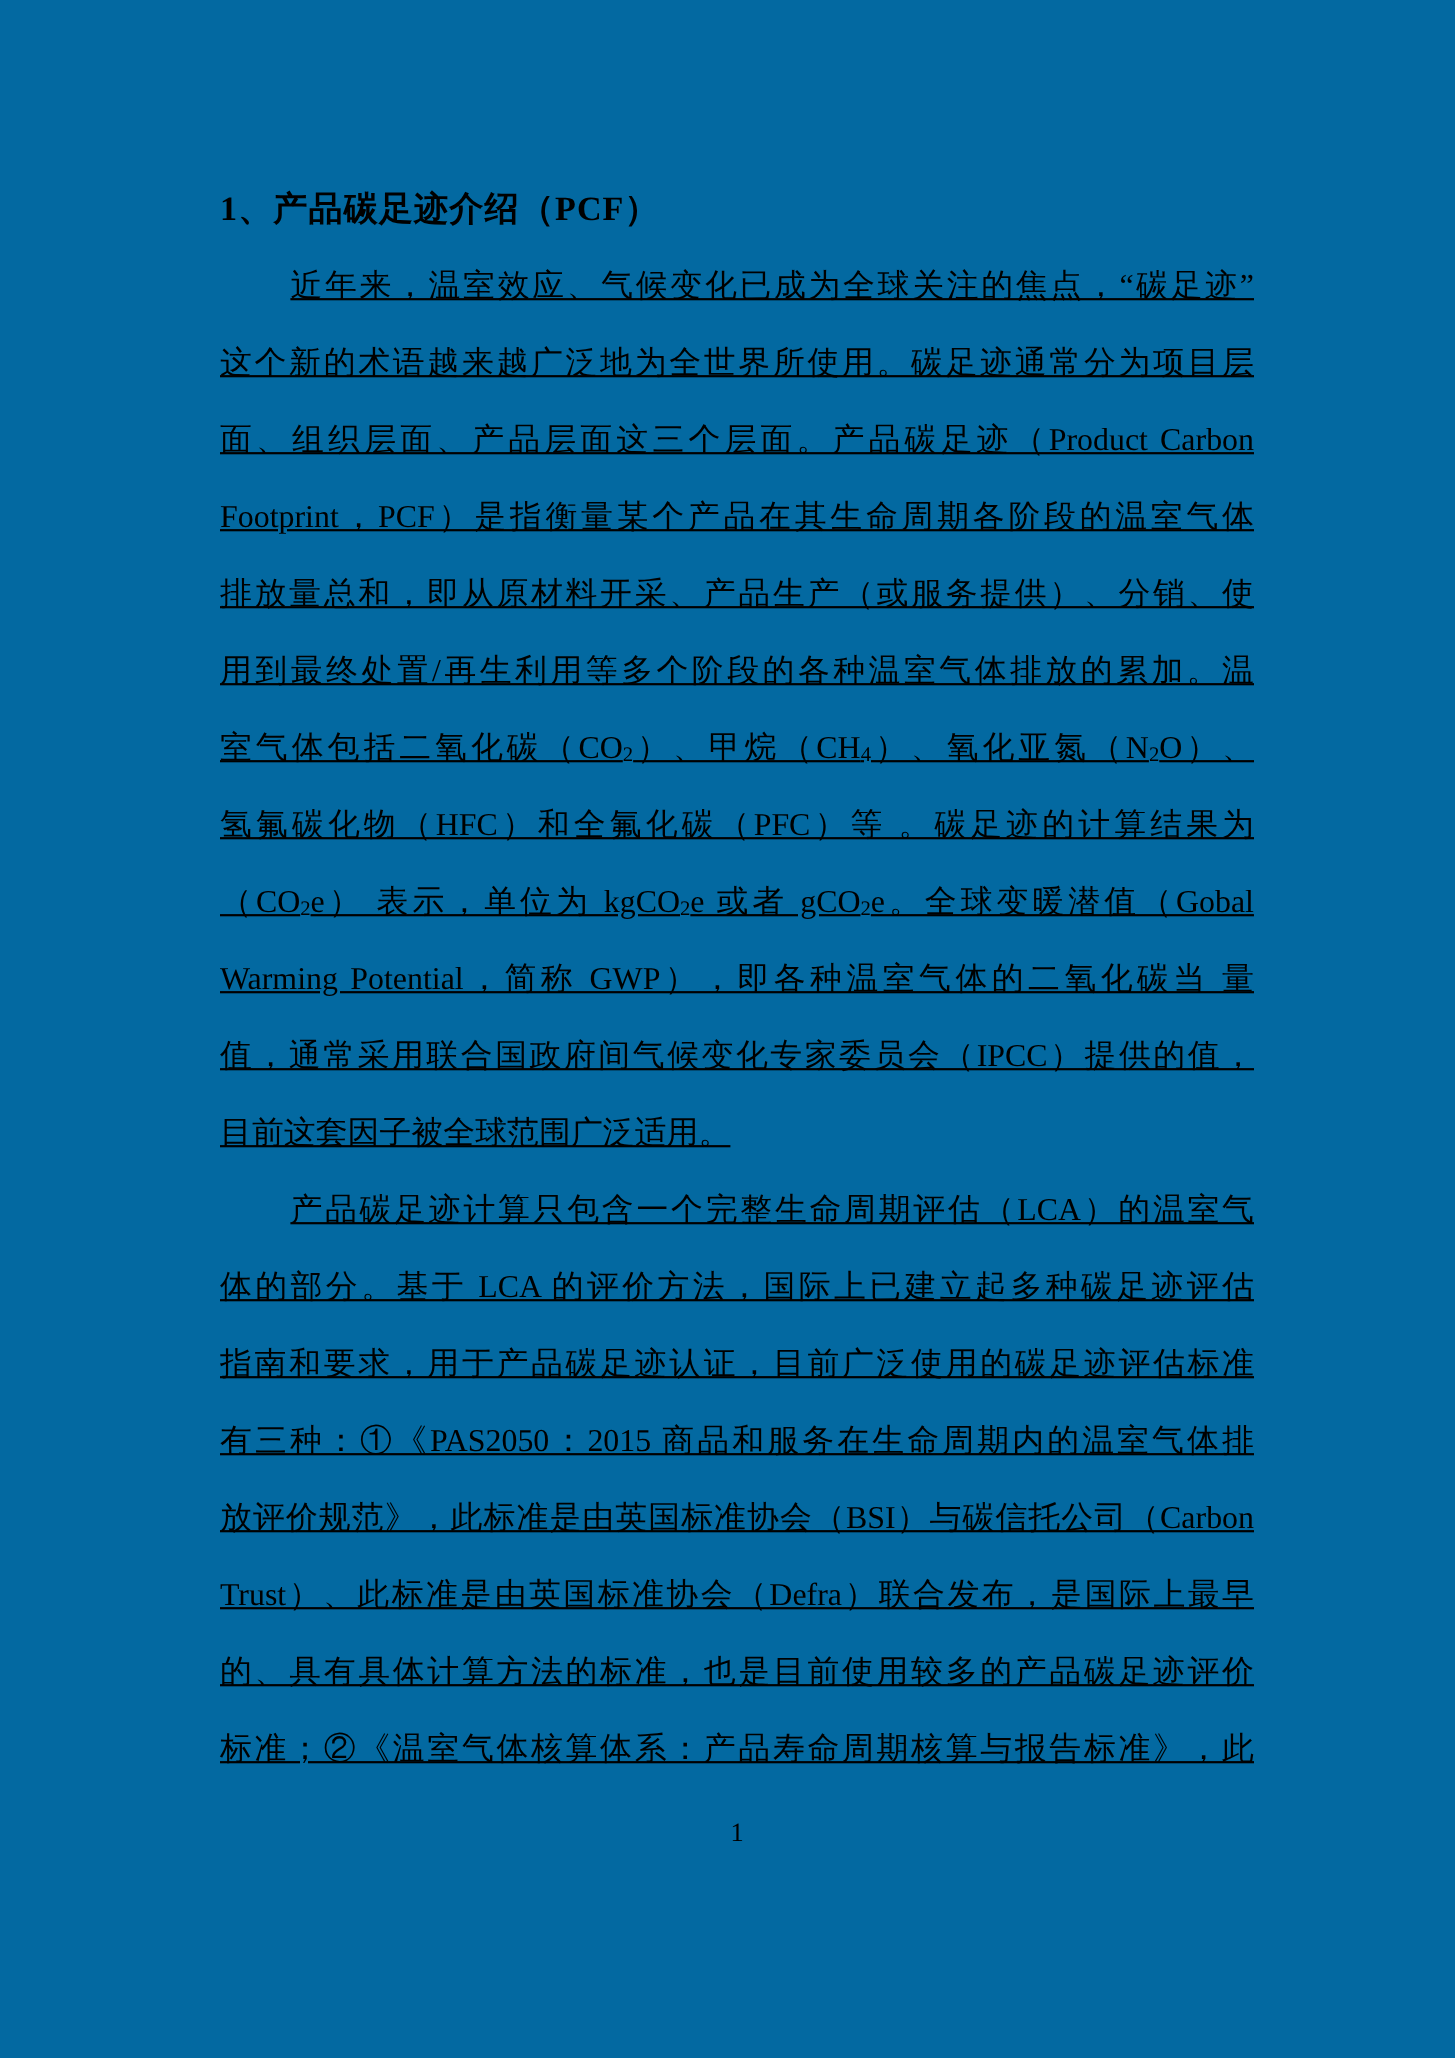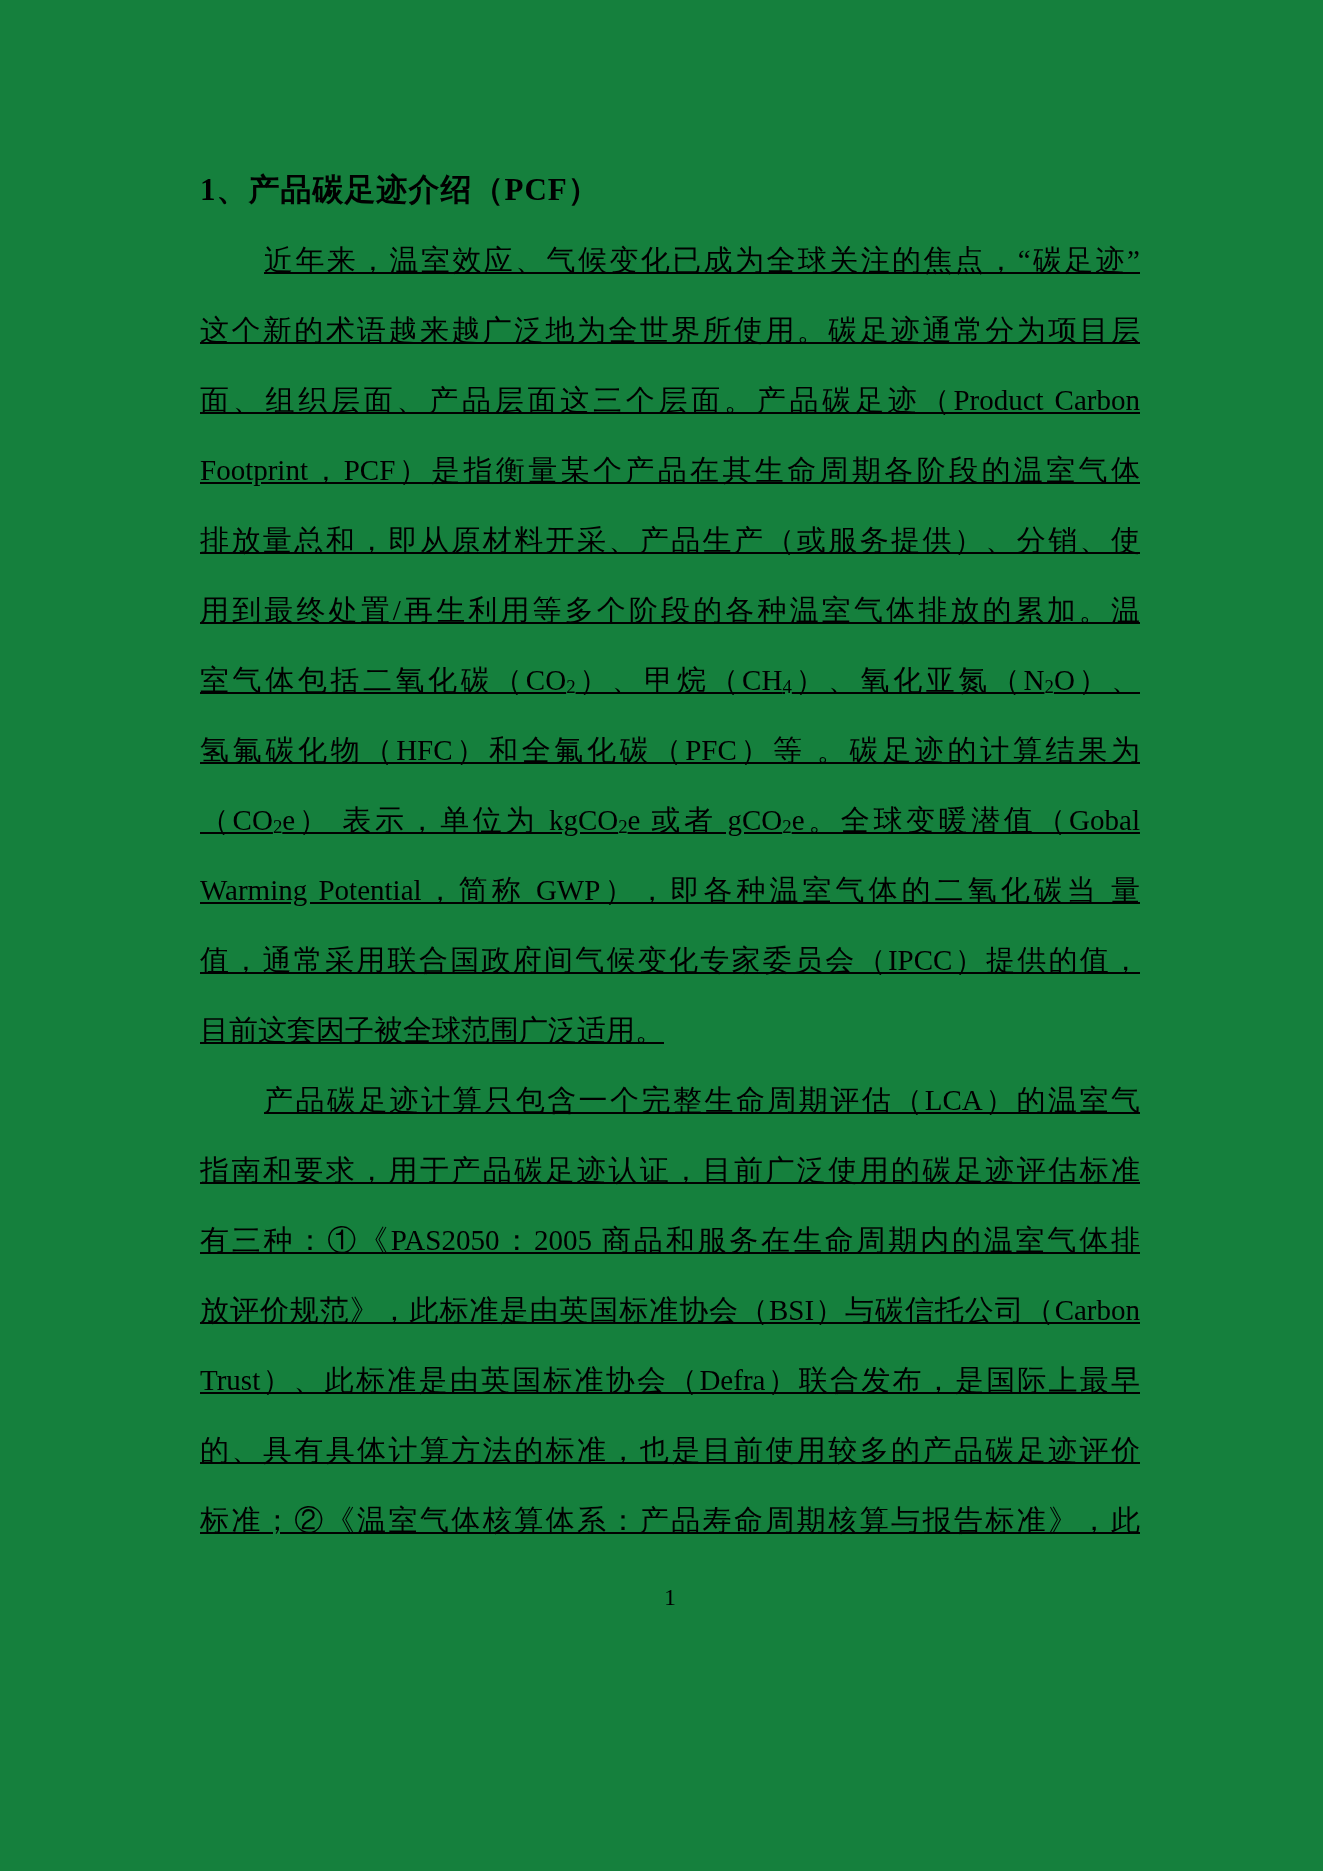--- a/index.html
+++ b/index.html
@@ -4,21 +4,21 @@
 <style>
   html, body {
     margin: 0;
     padding: 0;
     background: #ffffff;
   }
   .page {
     position: relative;
     width: 1323px;
     height: 1871px;
-    background: #15803d;
+    background: #0369a1;
     color: #000000;
     font-family: "Liberation Serif", "DejaVu Serif", serif;
     box-sizing: border-box;
     padding: 0 183px 0 200px;
     overflow: hidden;
   }
   .heading {
     margin-top: 155px;
     height: 70px;
     line-height: 70px;
@@ -71,22 +71,23 @@
       <div class="line"><span>Footprint，PCF）是指衡量某个产品在其生命周期各阶段的温室气体</span></div>
       <div class="line"><span>排放量总和，即从原材料开采、产品生产（或服务提供）、分销、使</span></div>
       <div class="line"><span>用到最终处置/再生利用等多个阶段的各种温室气体排放的累加。温</span></div>
       <div class="line"><span>室气体包括二氧化碳（CO</span><span class="sub">2</span><span>）、甲烷（CH</span><span class="sub">4</span><span>）、氧化亚氮（N</span><span class="sub">2</span><span>O）、</span></div>
       <div class="line"><span>氢氟碳化物（HFC）和全氟化碳（PFC）等 。碳足迹的计算结果为</span></div>
       <div class="line"><span>（CO</span><span class="sub">2</span><span>e） 表示，单位为 kgCO</span><span class="sub">2</span><span>e 或者 gCO</span><span class="sub">2</span><span>e。全球变暖潜值（Gobal</span></div>
       <div class="line"><span>Warming Potential，简称 GWP），即各种温室气体的二氧化碳当 量</span></div>
       <div class="line"><span>值，通常采用联合国政府间气候变化专家委员会（IPCC）提供的值，</span></div>
       <div class="line noj"><span>目前这套因子被全球范围广泛适用。</span></div>
       <div class="line ind"><span>产品碳足迹计算只包含一个完整生命周期评估（LCA）的温室气</span></div>
+      <div class="line"><span>体的部分。基于 LCA 的评价方法，国际上已建立起多种碳足迹评估</span></div>
       <div class="line"><span>指南和要求，用于产品碳足迹认证，目前广泛使用的碳足迹评估标准</span></div>
-      <div class="line"><span>有三种：①《PAS2050：2005 商品和服务在生命周期内的温室气体排</span></div>
+      <div class="line"><span>有三种：①《PAS2050：2015 商品和服务在生命周期内的温室气体排</span></div>
       <div class="line"><span>放评价规范》，此标准是由英国标准协会（BSI）与碳信托公司（Carbon</span></div>
       <div class="line"><span>Trust）、此标准是由英国标准协会（Defra）联合发布，是国际上最早</span></div>
       <div class="line"><span>的、具有具体计算方法的标准，也是目前使用较多的产品碳足迹评价</span></div>
       <div class="line"><span>标准；②《温室气体核算体系：产品寿命周期核算与报告标准》，此</span></div>
     </div>
 
   <div class="page-number">1</div>
 </div>
 
 </body></html>

